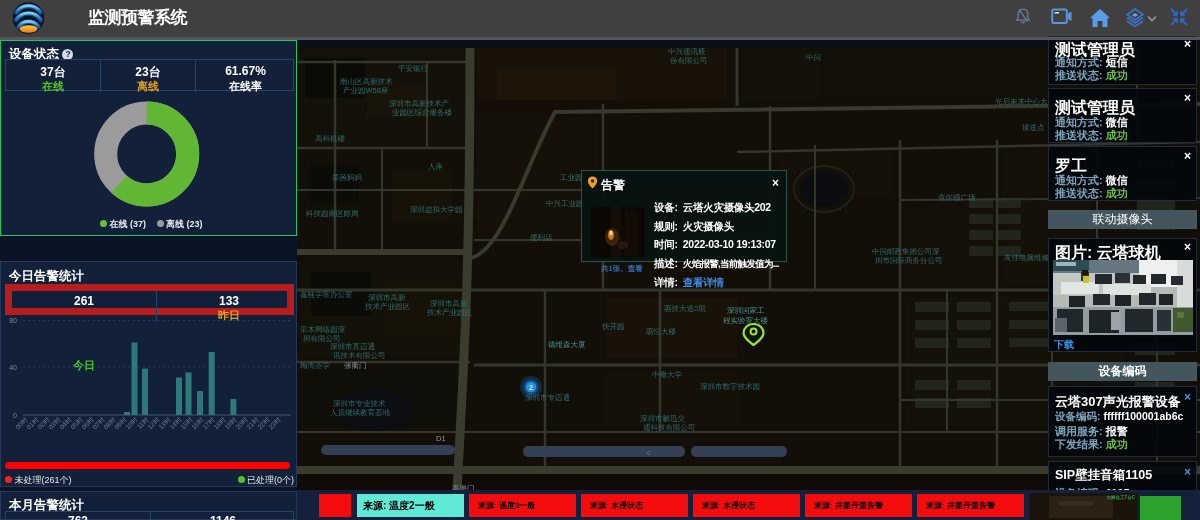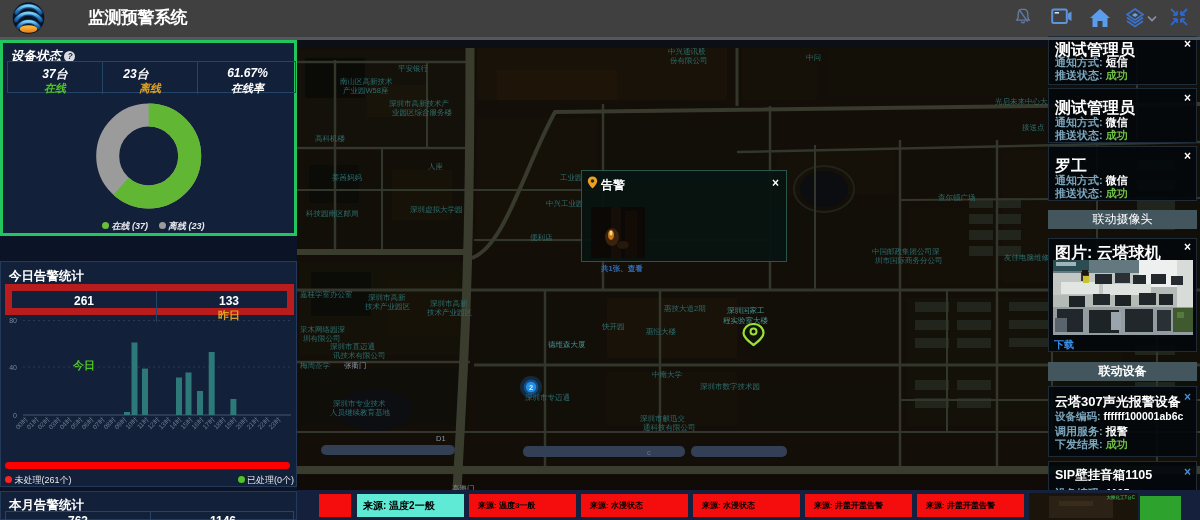--- a/index.html
+++ b/index.html
@@ -220,20 +220,27 @@
     <rect x="20" y="0" width="10" height="51" fill="#140d08"></rect>
     <rect x="34" y="4" width="12" height="47" fill="#120b06"></rect>
     <ellipse cx="21" cy="30" rx="7" ry="9" fill="#3a220c"></ellipse>
     <ellipse cx="20" cy="28" rx="3" ry="5" fill="#c87818"></ellipse>
     <ellipse cx="20" cy="26" rx="1.5" ry="2.5" fill="#f8d890"></ellipse>
     <ellipse cx="32" cy="38" rx="6" ry="4" fill="#26180a"></ellipse>
   </svg>
 
   <div class="abs" style="left:19px; top:93px; color:#2f6fc0; font-size:7.5px; font-weight:bold;">共1张、查看</div>
 
+  <div class="abs" style="left:72px; top:27px; width:131px; overflow:hidden; font-size:10.5px; font-weight:bold; letter-spacing:-0.3px; line-height:18.6px; white-space:nowrap;">
+    设备:&nbsp; 云塔火灾摄像头202<br>
+    规则:&nbsp; 火灾摄像头<br>
+    时间:&nbsp; 2022-03-10 19:13:07<br>
+    描述:&nbsp; <span style="font-size:9.5px; letter-spacing:-0.7px;">火焰报警,当前触发值为...</span><br>
+    详情:&nbsp; <span style="color:#3a8ee6;">查看详情</span>
+  </div>
 </div>
 
 <div class="abs" id="header" style="left:0; top:0; width:1200px; height:37px; background:#404040;">
 
   <svg class="abs" style="left:12px; top:1px;" width="33" height="34" viewBox="0 0 33 34">
     <defs>
       <linearGradient id="lgb" x1="0" y1="0" x2="0" y2="1">
         <stop offset="0" stop-color="#7dd0f4"></stop>
             <stop offset="1" stop-color="#1a6ab4"></stop>
       </linearGradient>
@@ -285,30 +292,30 @@
       <path d="M1,17 L7,11 M7,11 L7,14.8 M7,11 L3.2,11"></path>
       <path d="M17,17 L11,11 M11,11 L11,14.8 M11,11 L14.8,11"></path>
     </g>
   </svg>
 </div>
 
 <div class="abs" style="left:0; top:37px; width:1200px; height:3px; background:#54585e; z-index:30;"></div>
 
 <div class="abs" id="leftpanel" style="left:0; top:40px; width:297px; height:480px; background:#0a1426;">
 
-  <div class="abs" style="left:0; top:0; width:297px; height:196px; background:#12203a; border:3px solid #22c55e;font-style:italic;">
+  <div class="abs" style="left:0; top:0; width:297px; height:196px; background:#12203a; border:1px solid #22c55e;">
 
     <div class="abs sectitle" style="left:8px; top:5px;">设备状态 <span style="display:inline-block; width:11px; height:11px; background:#d8dce2; color:#12203a; border-radius:50%; font-size:8.5px; text-align:center; line-height:11px; vertical-align:1px;">?</span></div>
 
     <div class="abs" style="left:4px; top:18px; width:289px; height:32px; border:1px solid #234668;">
       <div class="abs" style="left:94px; top:0; width:1px; height:32px; background:#234668;"></div>
       <div class="abs" style="left:189px; top:0; width:1px; height:32px; background:#234668;"></div>
       <div class="abs cellnum" style="left:0; top:4px; width:94px;">37台</div>
       <div class="abs celllab" style="left:0; top:19px; width:94px; color:#4fc422;">在线</div>
-      <div class="abs cellnum" style="left:81px; top:4px; width:94px;">23台</div>
+      <div class="abs cellnum" style="left:95px; top:4px; width:94px;">23台</div>
       <div class="abs celllab" style="left:95px; top:19px; width:94px; color:#e0a020;">离线</div>
       <div class="abs cellnum" style="left:190px; top:4px; width:99px;">61.67%</div>
       <div class="abs celllab" style="left:190px; top:19px; width:99px; color:#fff;">在线率</div>
     </div>
 
     <svg class="abs" style="left:0; top:48px;" width="297" height="125" viewBox="0 0 297 125">
       <g transform="translate(145.7,65)">
         <circle r="41" fill="none" stroke="#9b9b9b" stroke-width="23"></circle>
         <circle r="41" fill="none" stroke="#61b733" stroke-width="23" stroke-dasharray="158.9 98.7" transform="rotate(-90)"></circle>
       </g>
@@ -458,21 +465,21 @@
       <rect x="104" y="50" width="14" height="21" fill="#2a3135"></rect>
       <rect x="120" y="48" width="20" height="24" fill="#40592f"></rect>
       <rect x="124" y="52" width="7" height="6" fill="#567a3e"></rect>
       <rect x="2" y="58" width="12" height="14" fill="#5a646c"></rect>
       <rect x="58" y="52" width="10" height="18" fill="#9aa4ac"></rect>
     </svg>
 
     <div class="abs" style="left:5px; top:99px; color:#3a8ee6; font-size:10px; font-weight:bold;">下载</div>
   </div>
 
-  <div class="abs" style="left:0; top:326px; width:149px; height:19px; background:#43565e; color:#fff; font-weight:bold; font-size:12px; text-align:center; line-height:19px;">联动设备</div>
+  <div class="abs" style="left:0; top:326px; width:149px; height:19px; background:#43565e; color:#fff; font-weight:bold; font-size:12px; text-align:center; line-height:19px;">设备编码</div>
 
   <div class="abs card" style="left:0; top:350px; width:149px; height:71px;">
     <div class="abs" style="right:5px; top:3px; color:#4a8fd4; font-weight:bold; font-size:12px;">×</div>
     <div class="abs cardtitle" style="left:6px; top:6px; font-size:13px;">云塔307声光报警设备</div>
     <div class="abs cardrow" style="left:6px; top:23px; font-size:10.5px;"><span class="lab">设备编码:</span> <b>ffffff100001ab6c</b></div>
     <div class="abs cardrow" style="left:6px; top:37px;"><span class="lab">调用服务:</span> <b>报警</b></div>
     <div class="abs cardrow" style="left:6px; top:50px;"><span class="lab">下发结果:</span> <b class="ok">成功</b></div>
   </div>
 
   <div class="abs card" style="left:0; top:425px; width:149px; height:60px;">

